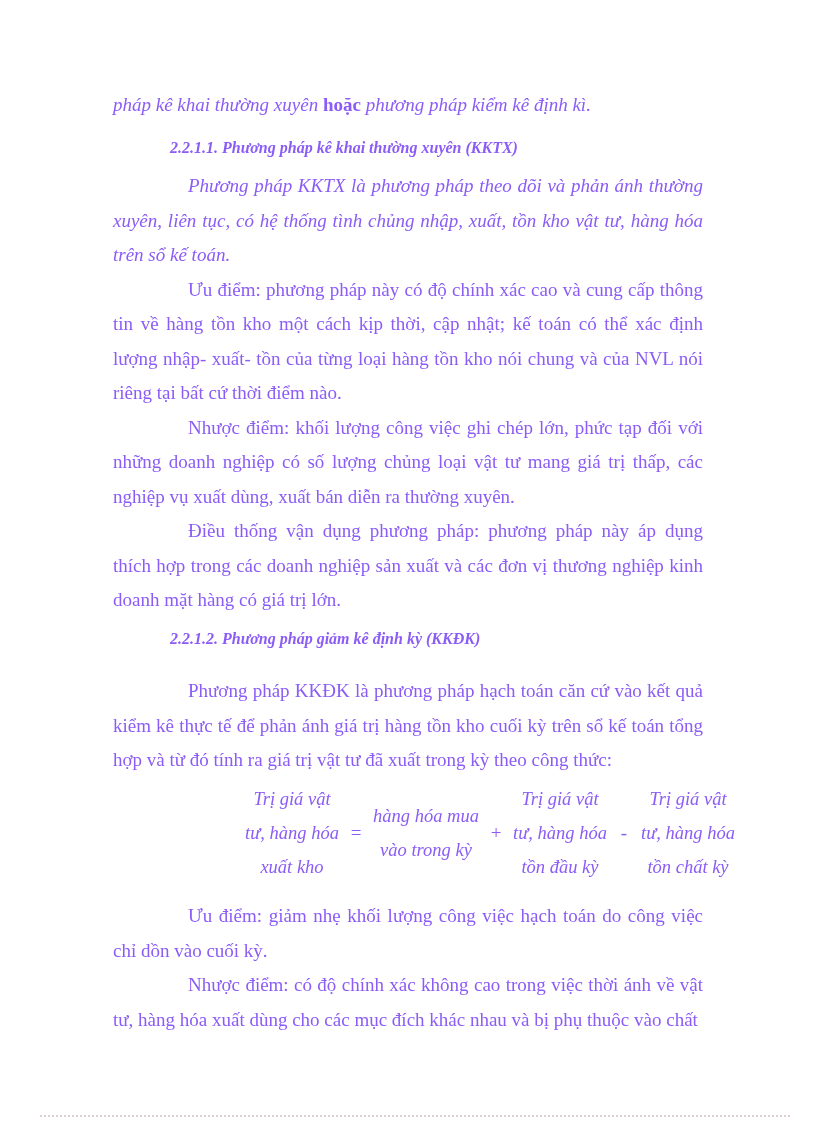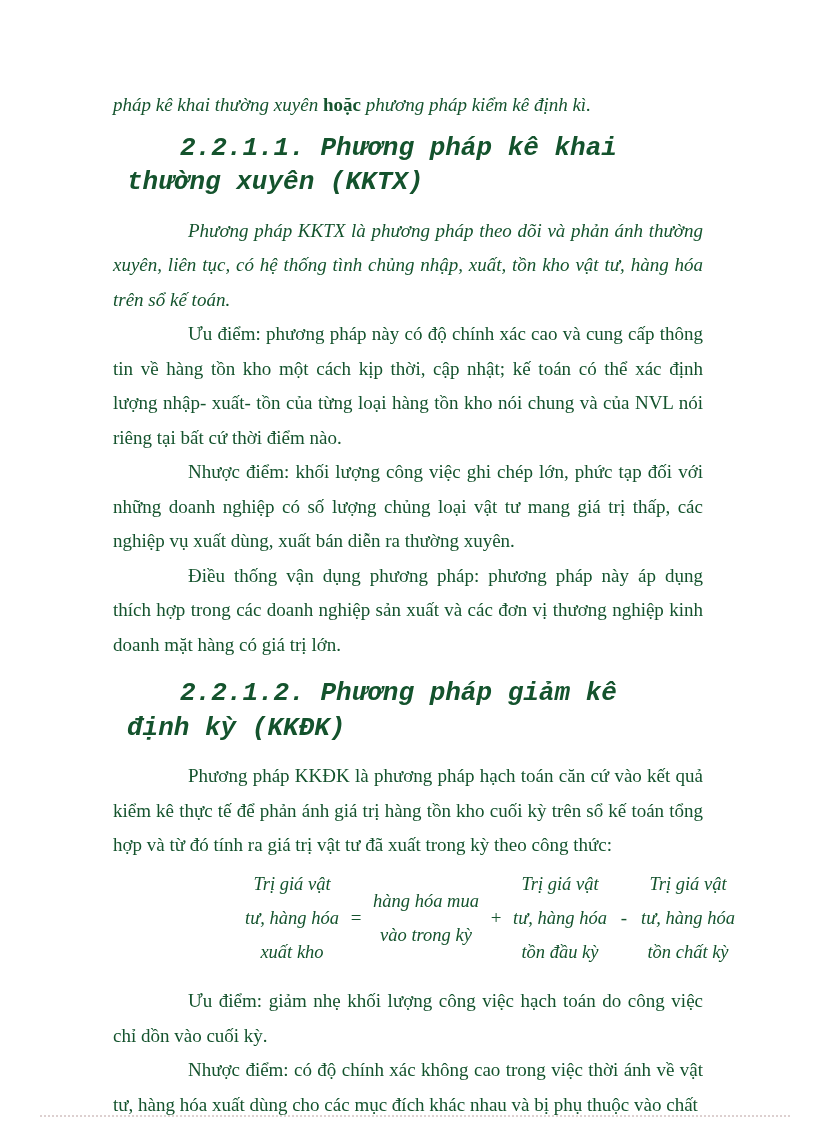--- a/index.html
+++ b/index.html
@@ -2,49 +2,48 @@
 <html><head>
 <meta charset="utf-8">
 <style>
   html, body { margin: 0; padding: 0; background: #ffffff; }
   .page {
     position: relative;
     width: 816px;
     height: 1123px;
     background: #ffffff;
     font-family: "Liberation Serif", serif;
-    color: #14532d;
+    color: #8b5cf6;
     overflow: hidden;
     box-sizing: border-box;
   }
   .content {
     padding: 88px 113px 0 113px;
   }
   .para {
     margin: 0;
     font-size: 19px;
     line-height: 34.5px;
     text-align: justify;
   }
   .indent { text-indent: 75px; }
   .ital { font-style: italic; }
   .bold { font-weight: bold; font-style: normal; }
   .lead { }
   .heading {
-    margin: 14px;
-    font-size: 26px;
+    margin: 4px;
+    font-size: 16px;
     line-height: 34.5px;
     font-weight: bold;
     font-style: italic;
     text-indent: 53px;
     text-align: left;
-    font-family: Liberation Mono, monospace;
   }
   .mt8 { margin-top: 8px; }
-  .mt6 { margin-top: 12px; }
+  .mt6 { margin-top: 18px; }
   .formula {
     display: flex;
     justify-content: flex-end;
     align-items: center;
     margin: 4px -40px 15px 7px;
     font-style: italic;
     font-size: 18.5px;
     line-height: 34.3px;
   }
   .formula .term { text-align: center; }

